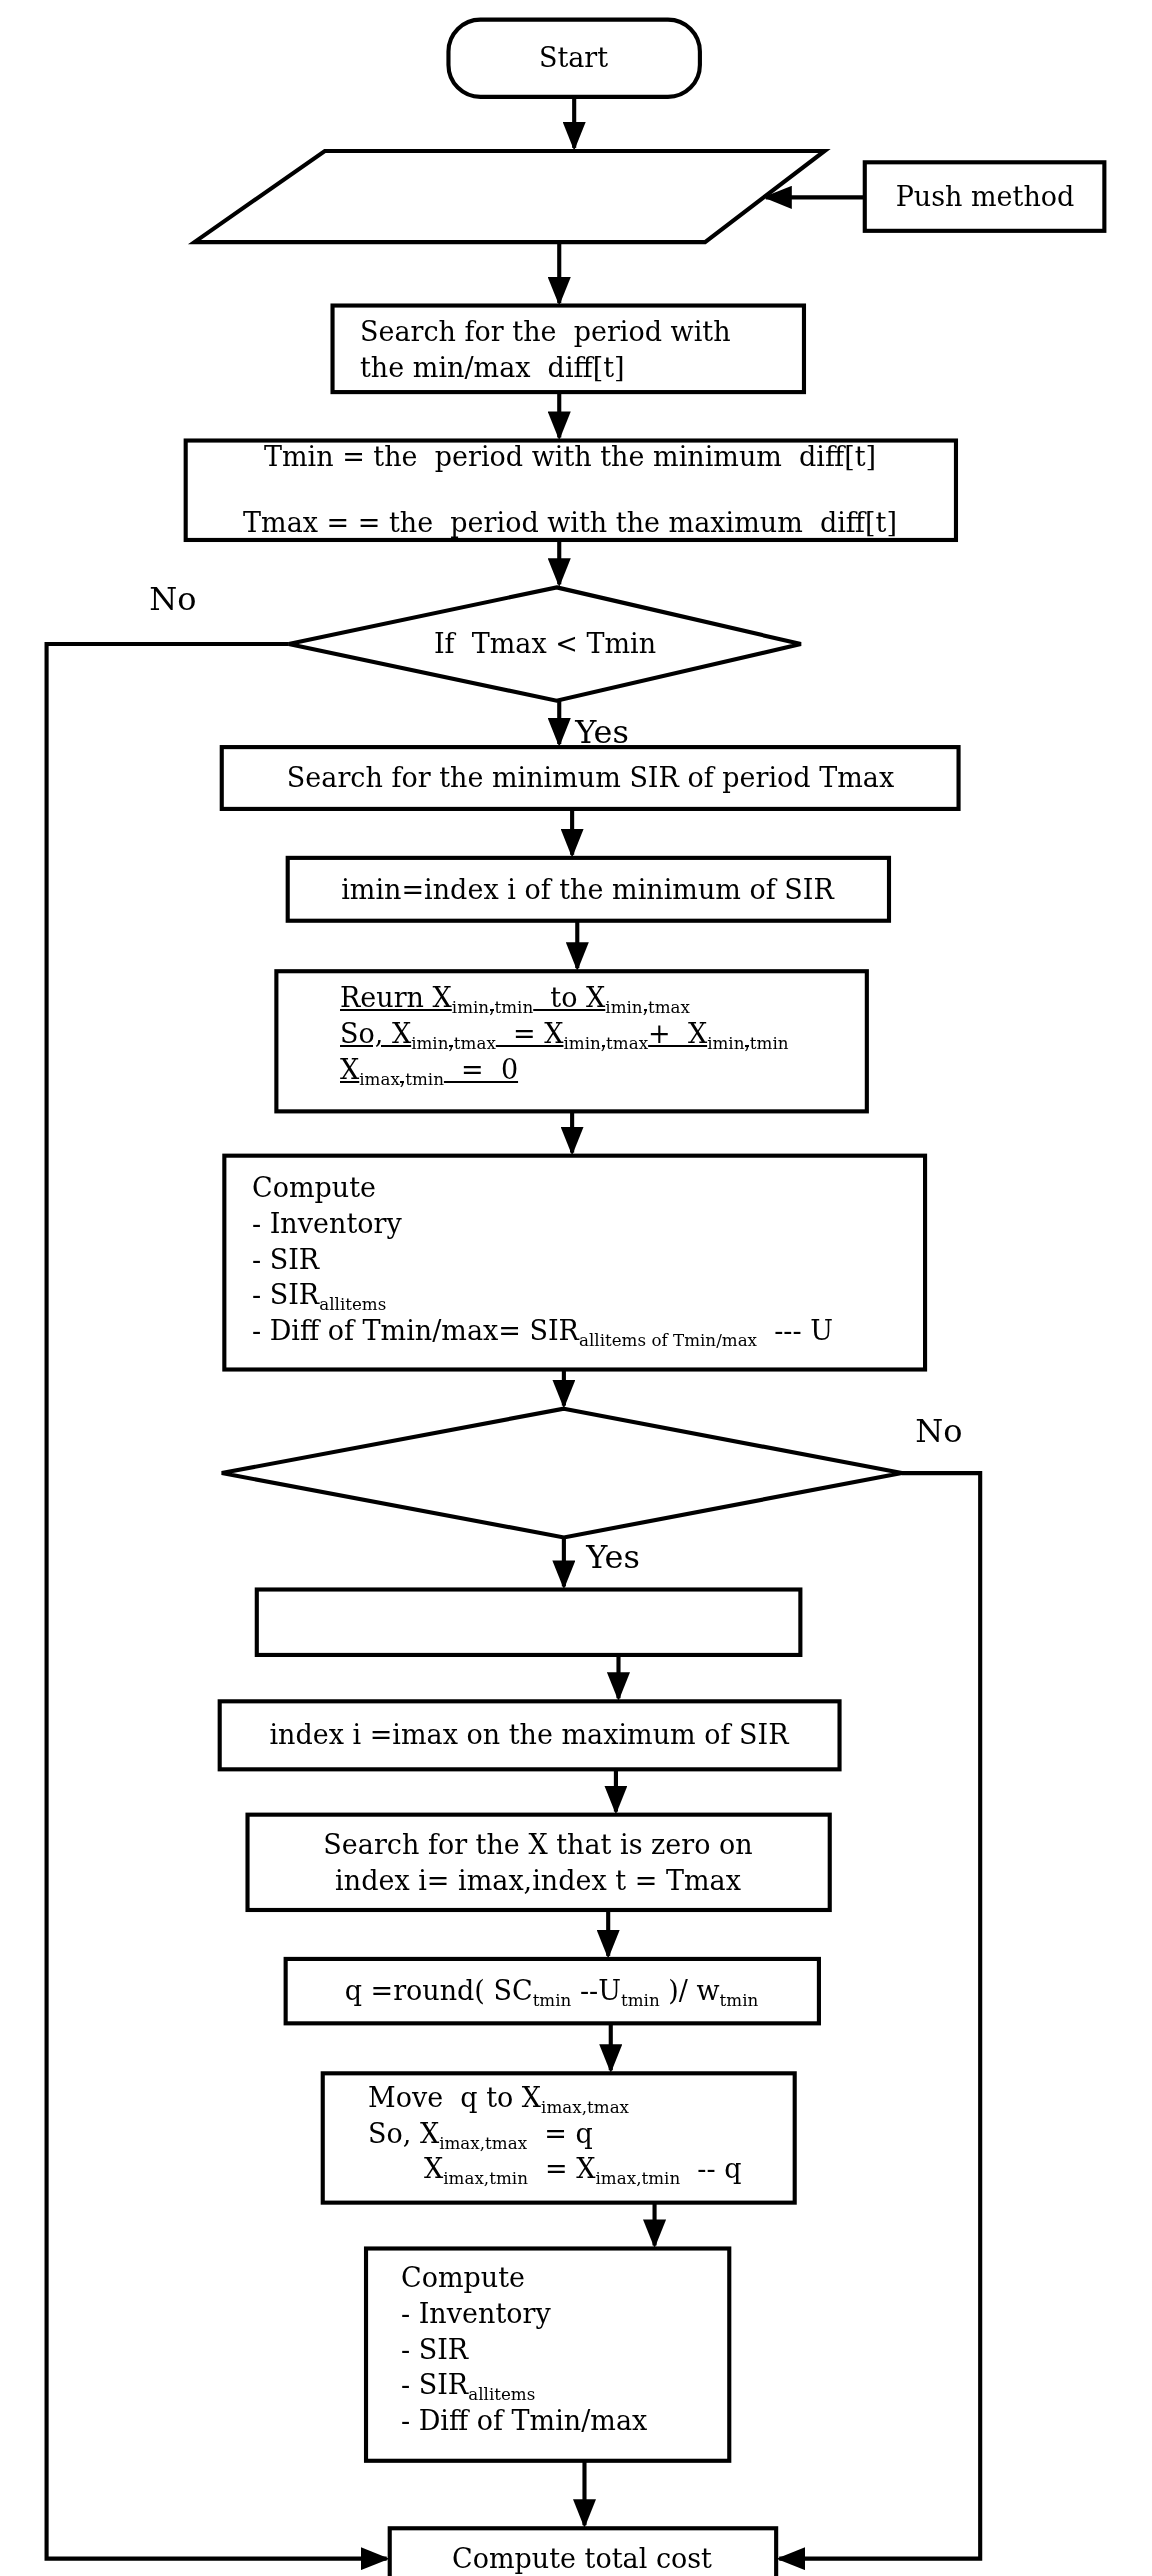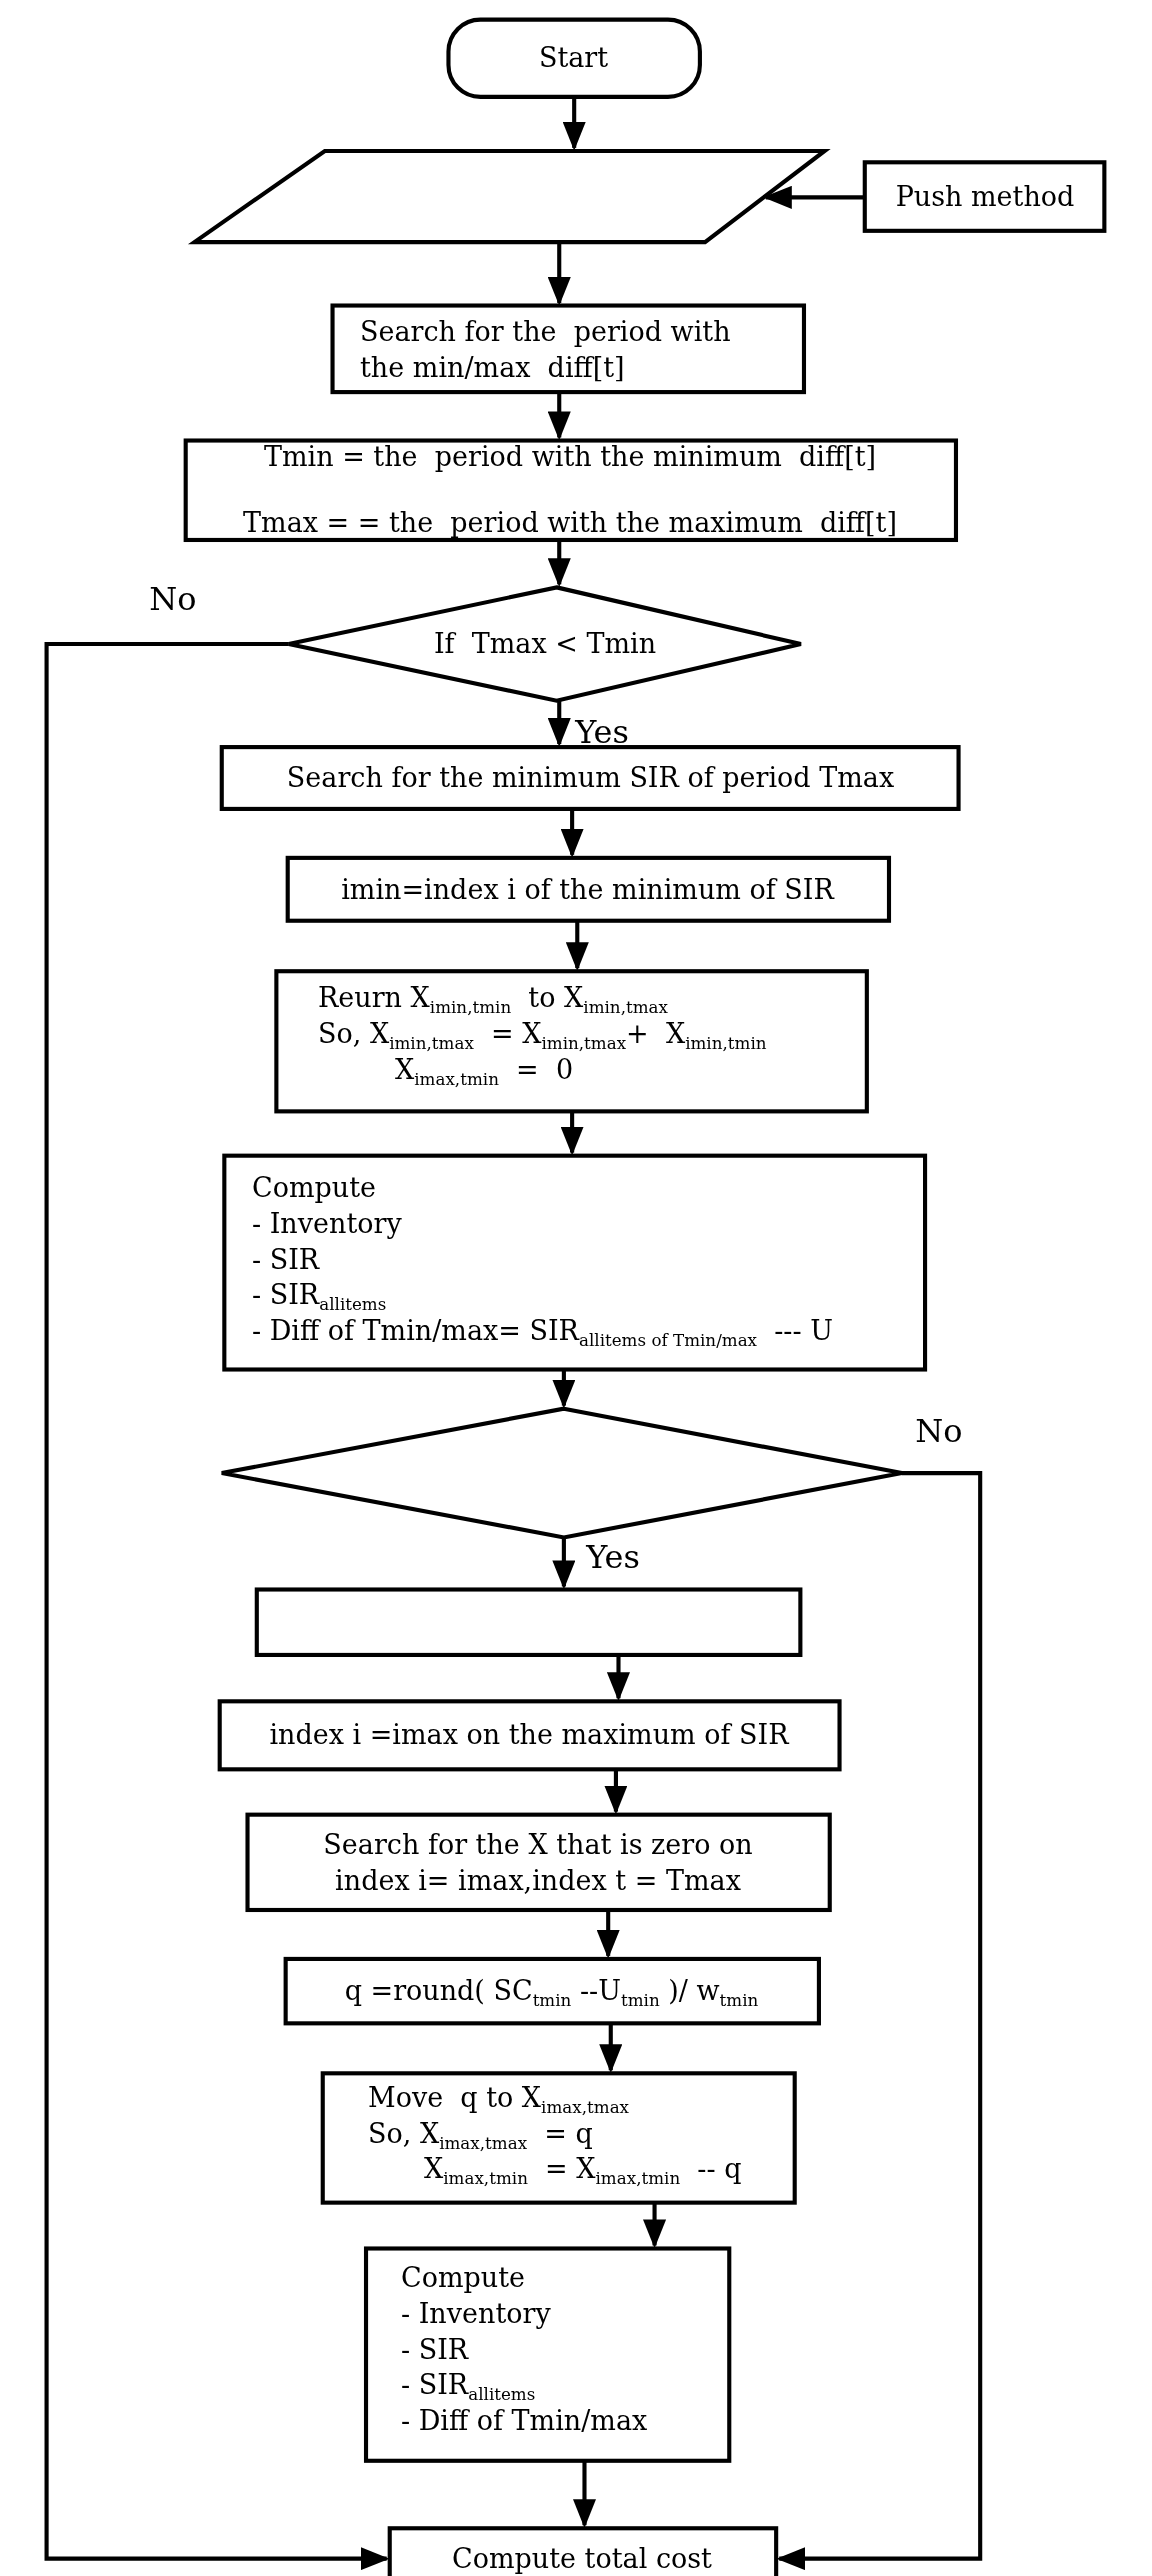--- a/index.html
+++ b/index.html
@@ -85,24 +85,24 @@
     </div>
     <div class="node-label align-center valign-center" style="left: 289px; top: 587px; width: 512px; height: 113px;">
       <div class="line">If  Tmax &lt; Tmin</div>
     </div>
     <div class="node-label align-center valign-center" style="left: 222px; top: 747px; width: 737px; height: 62px;">
       <div class="line">Search for the minimum SIR of period Tmax</div>
     </div>
     <div class="node-label align-center valign-center" style="left: 287px; top: 858px; width: 601px; height: 63px;">
       <div class="line">imin=index i of the minimum of SIR</div>
     </div>
-    <div class="node-label align-left valign-top" style="left: 276px; top: 971px; width: 590px; height: 140px; padding-left: 42px; padding-top: 9.3px;">
+    <div class="node-label align-left valign-top" style="left: 276px; top: 971px; width: 590px; height: 140px; padding-left: 64px; padding-top: 9.3px; text-decoration: underline;">
       <div class="line">Reurn X<sub>imin,tmin</sub>  to X<sub>imin,tmax</sub></div>
       <div class="line">So, X<sub>imin,tmax</sub>  = X<sub>imin,tmax</sub>+  X<sub>imin,tmin</sub></div>
-      <div class="line" style="margin-left: 77px;">X<sub>imax,tmin</sub>  =  0</div>
+      <div class="line" style="">X<sub>imax,tmin</sub>  =  0</div>
     </div>
     <div class="node-label align-left valign-top" style="left: 224px; top: 1156px; width: 701px; height: 214px; padding-left: 28px; padding-top: 14.4px;">
       <div class="line">Compute</div>
       <div class="line">- Inventory</div>
       <div class="line">- SIR</div>
       <div class="line">- SIR<sub>allitems</sub></div>
       <div class="line">- Diff of Tmin/max= SIR<sub>allitems of Tmin/max</sub>  --- U</div>
     </div>
     <div class="node-label align-center valign-center" style="left: 219px; top: 1701px; width: 620px; height: 68px;">
       <div class="line">index i =imax on the maximum of SIR</div>

